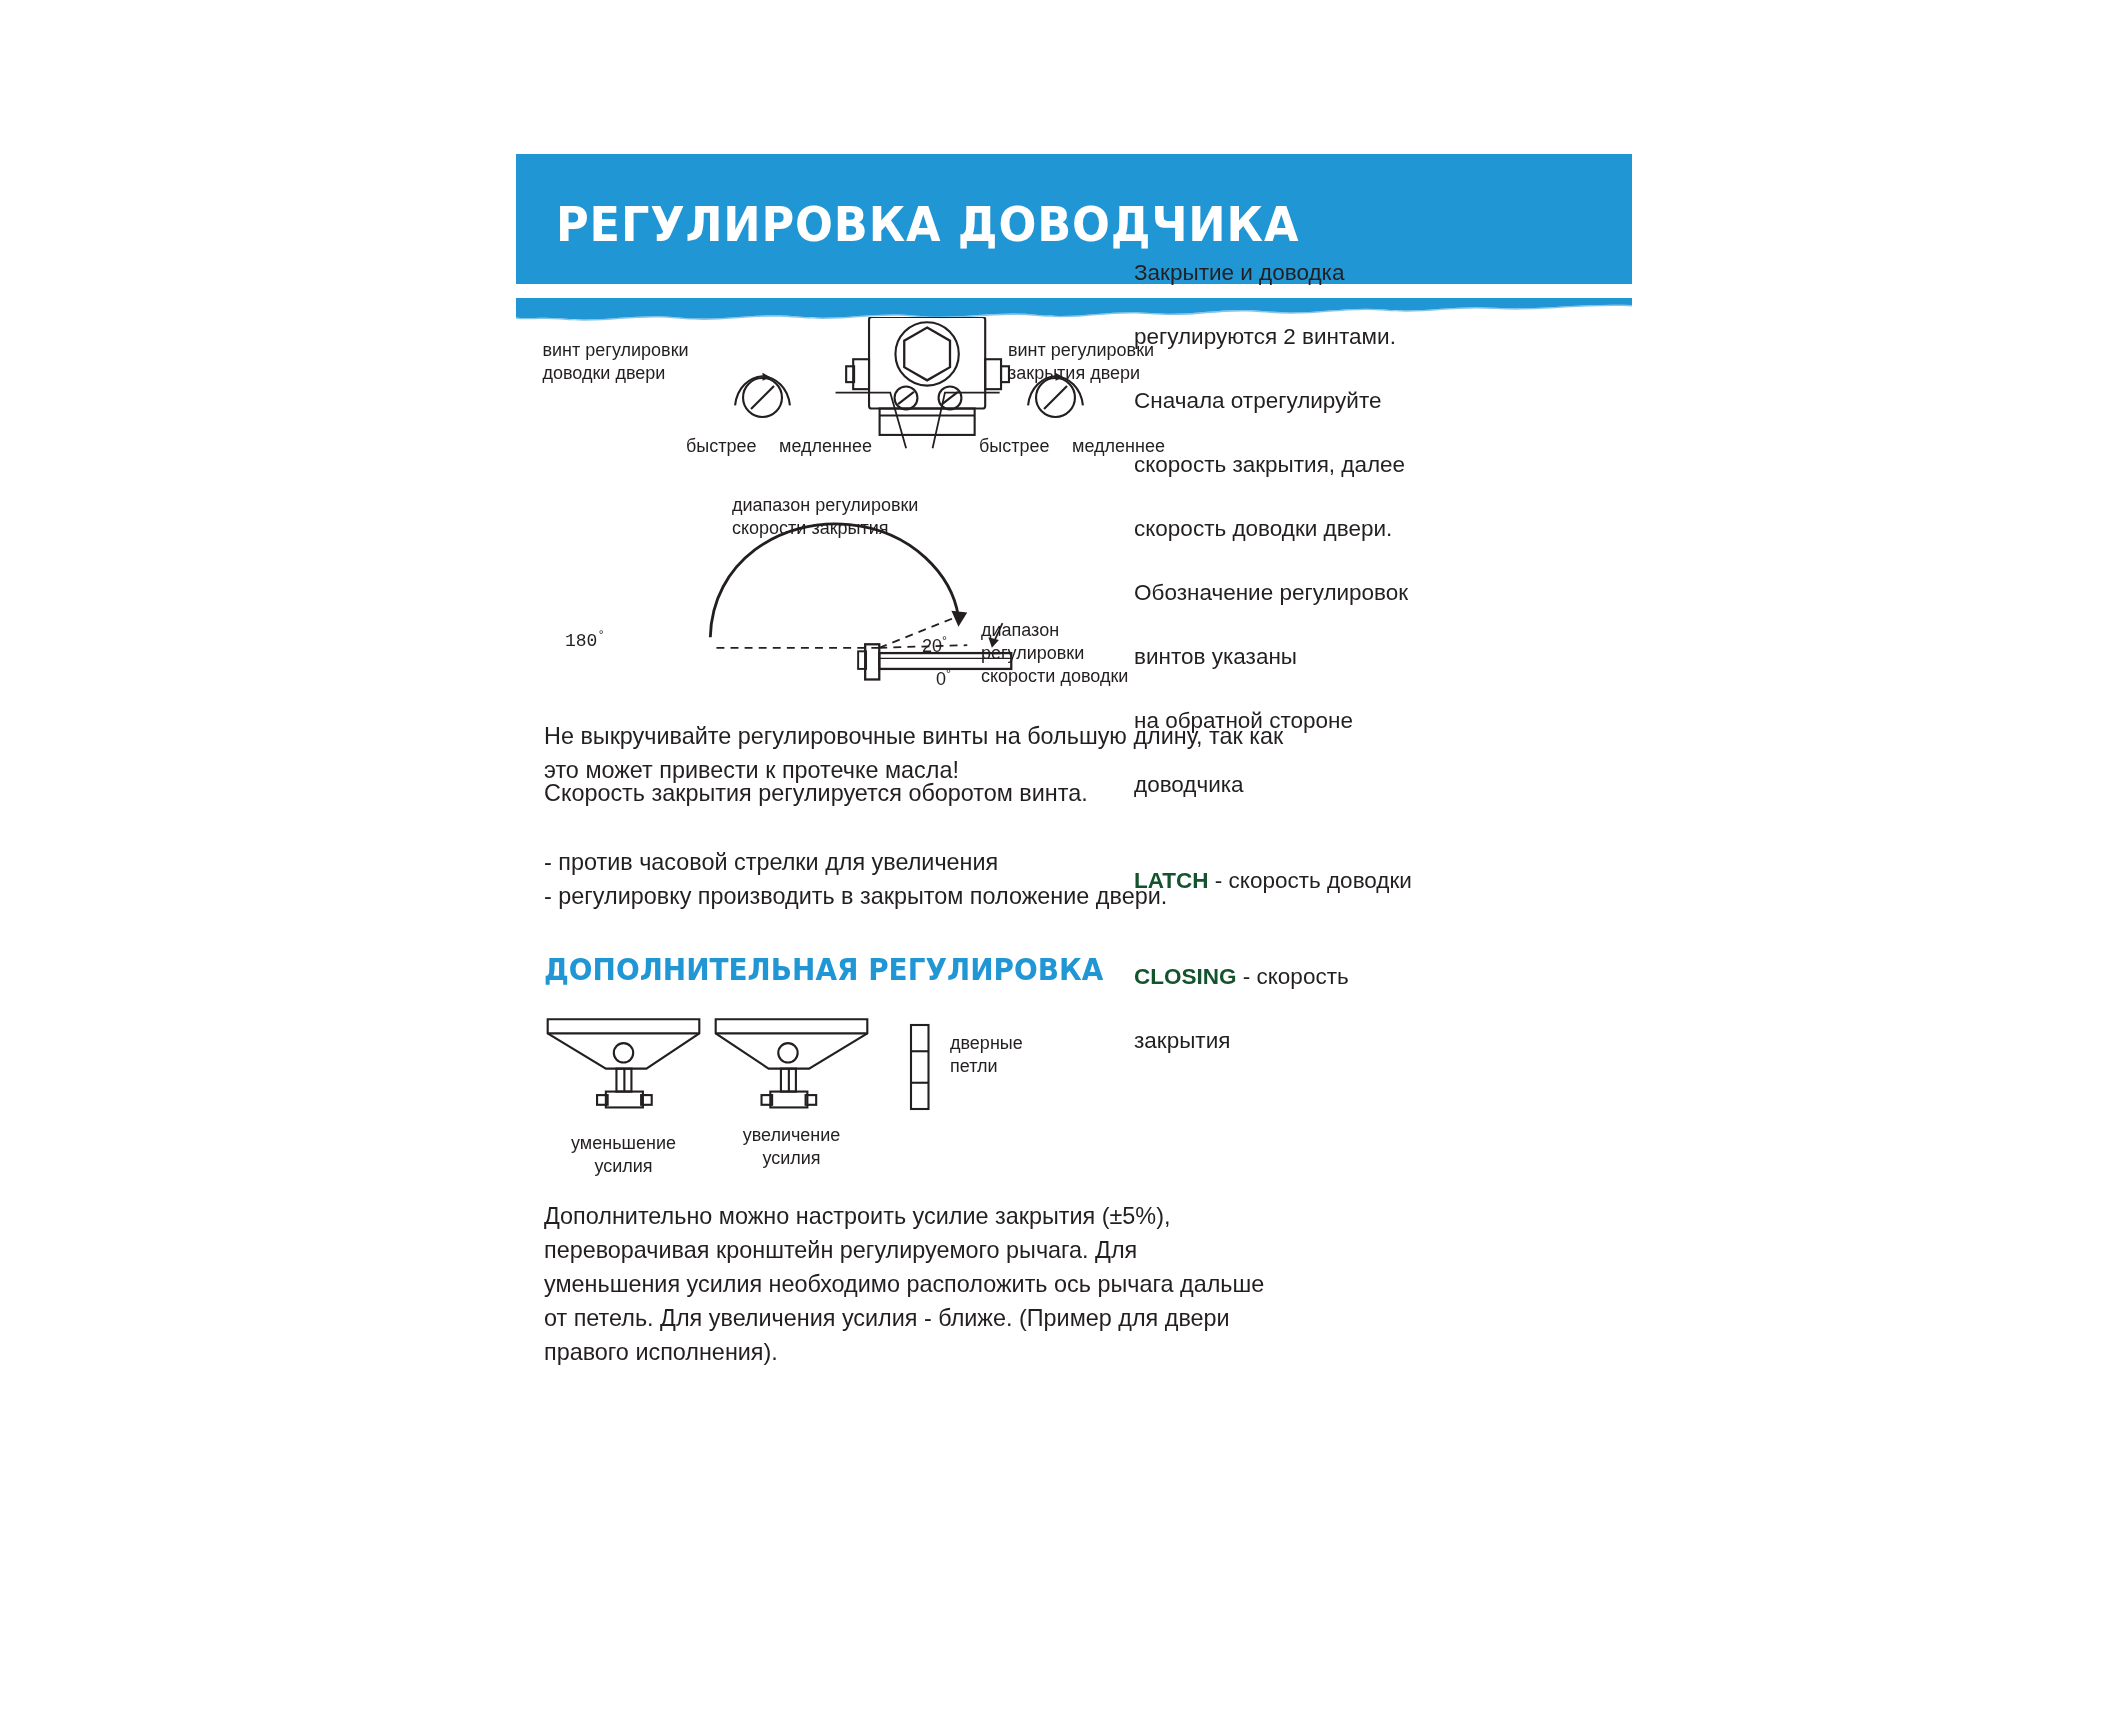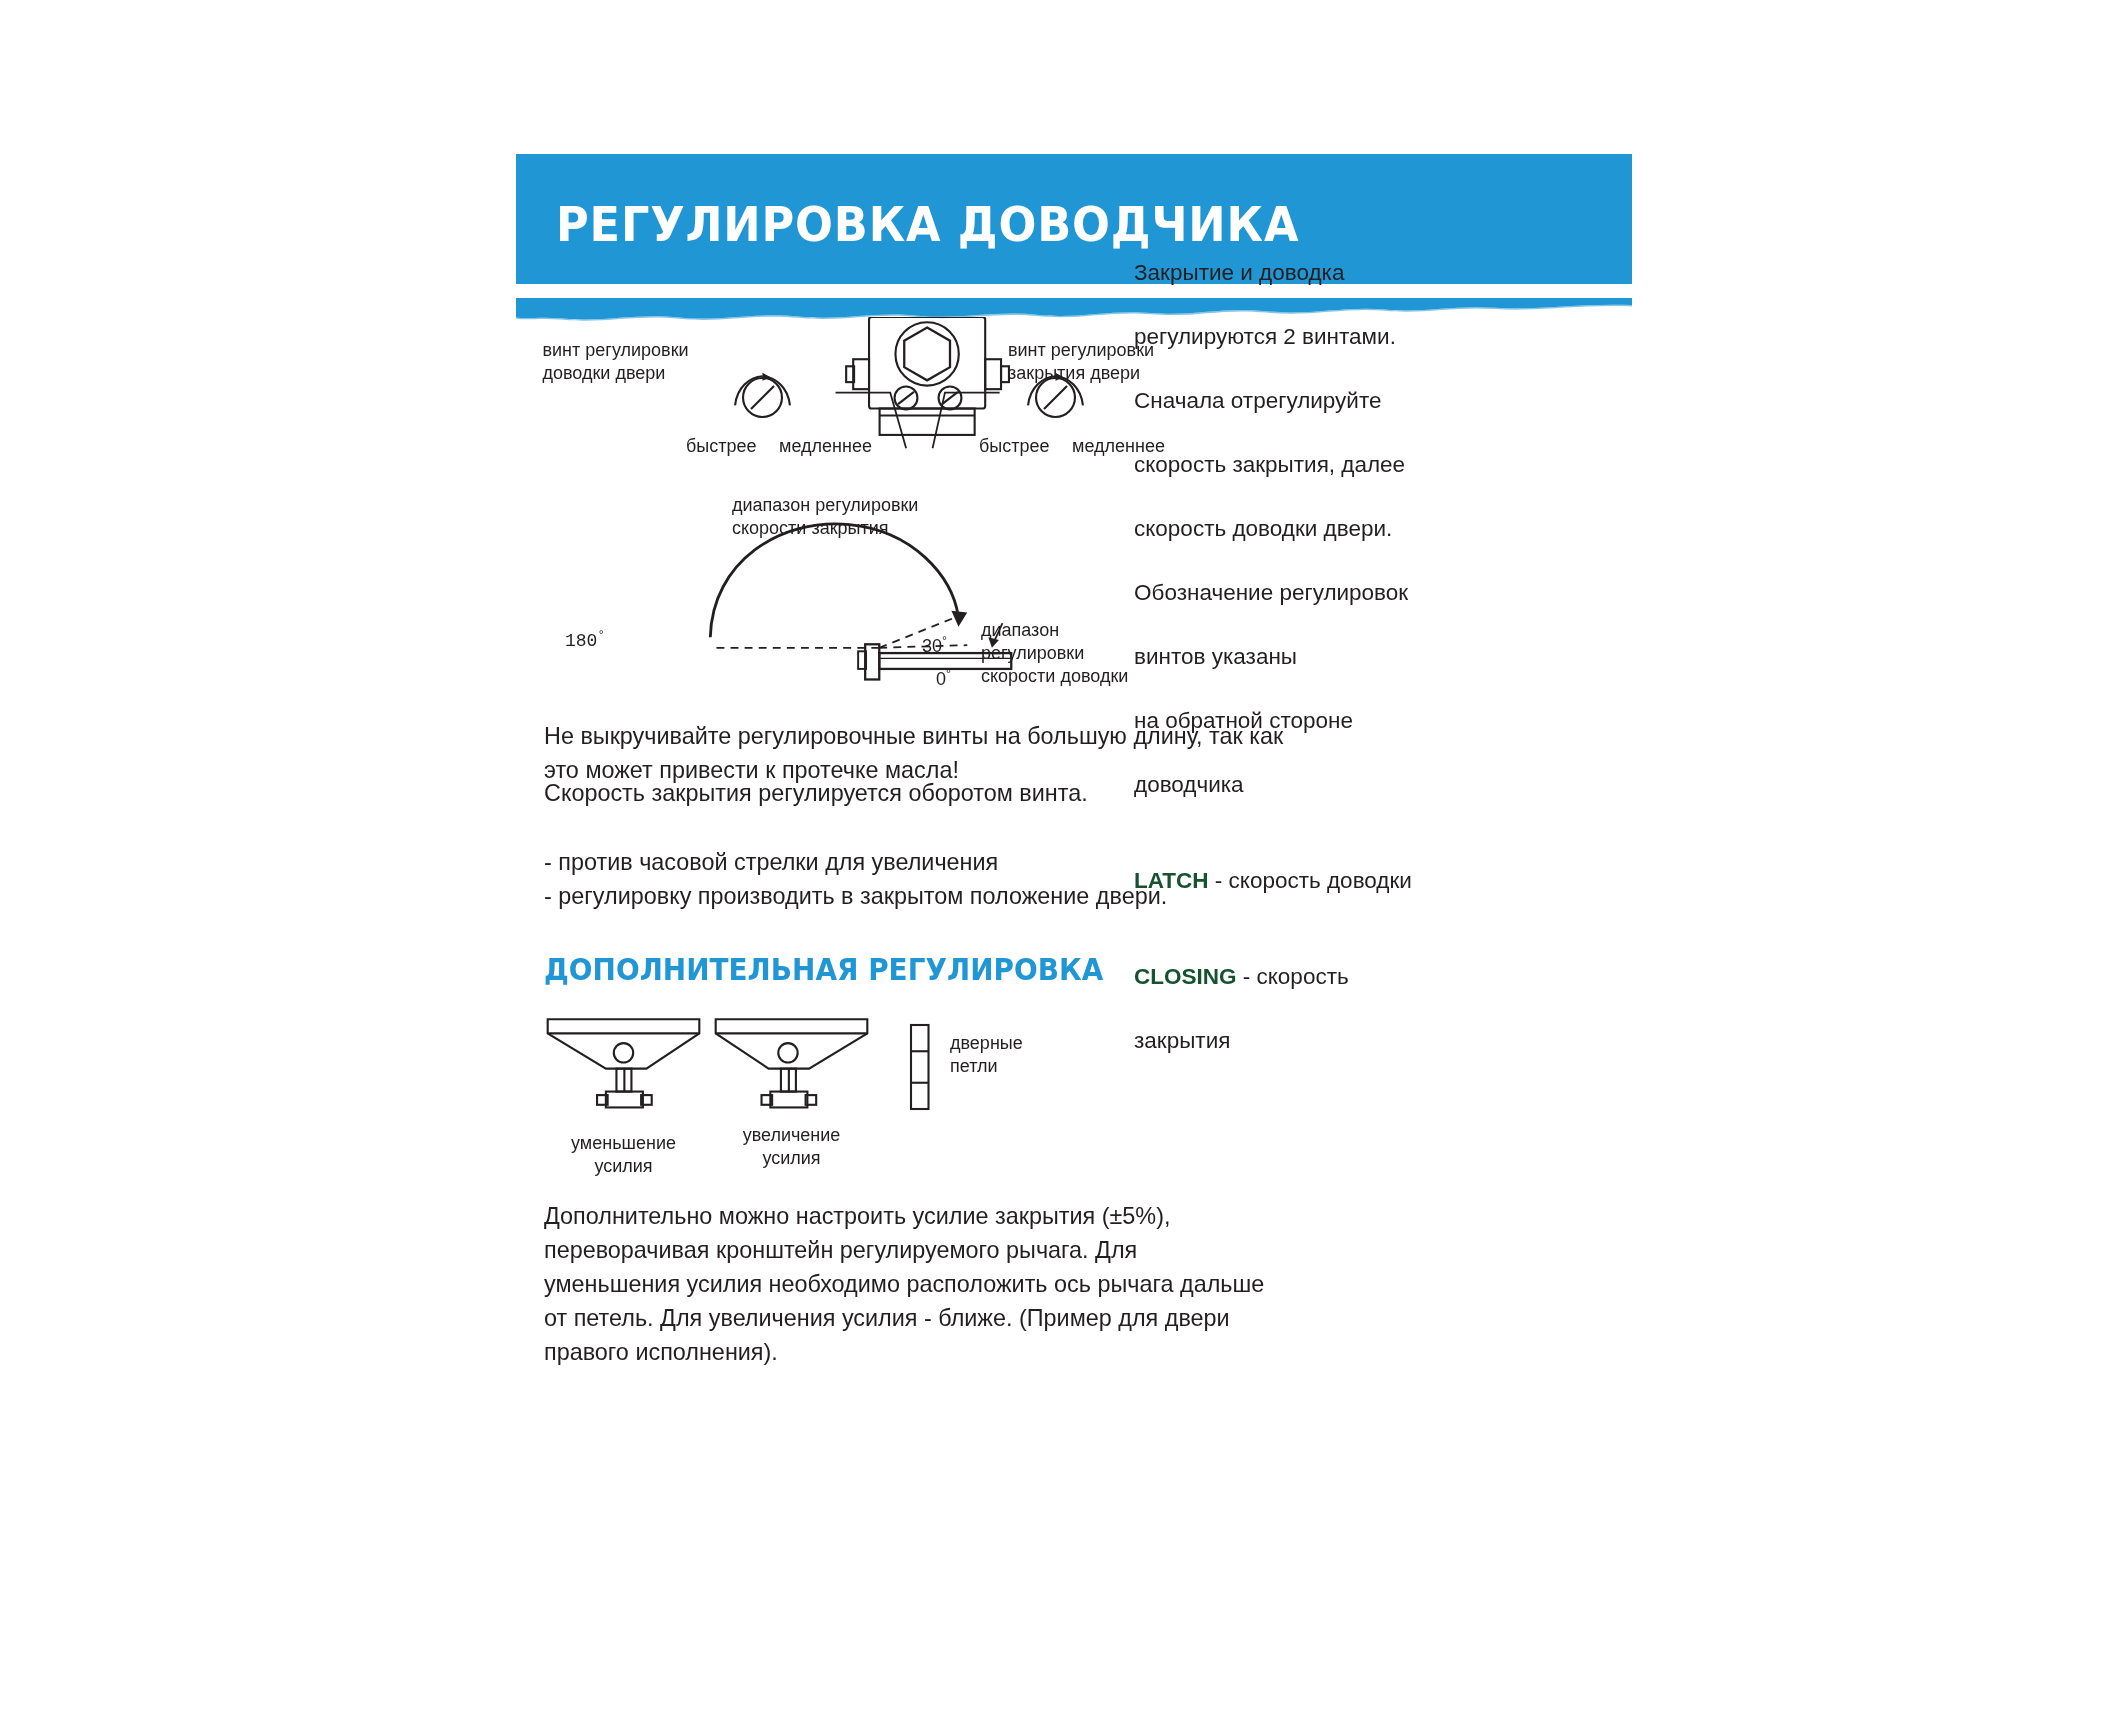--- a/index.html
+++ b/index.html
@@ -234,21 +234,21 @@
 
         <path d="M402,132 L392,154" stroke-width="2"></path>
         <polygon points="390,160 386,148 398,151" fill="#231f20" stroke="none"></polygon>
       </g>
     </svg>
 
     <div class="small-label" style="left:49px; top:448px;font-family:Liberation Mono, monospace;">
       <span>180</span><span style="font-size:12.4px; vertical-align:super;">°</span>
     </div>
     <div class="small-label" style="left:406px; top:453px;">
-      <span>30</span><span style="font-size:12.4px; vertical-align:super;">°</span>
+      <span>20</span><span style="font-size:12.4px; vertical-align:super;">°</span>
     </div>
     <div class="small-label" style="left:420px; top:486px;">
       <span>0</span><span style="font-size:12.4px; vertical-align:super;">°</span>
     </div>
 
     <div class="small-label" style="left:465px; top:465px;">диапазон
 регулировки
 скорости доводки</div>
 
     <div class="body-para" style="left:28px; top:553px; width:909px;margin-top:12px;">Не выкручивайте регулировочные винты на большую длину, так как

